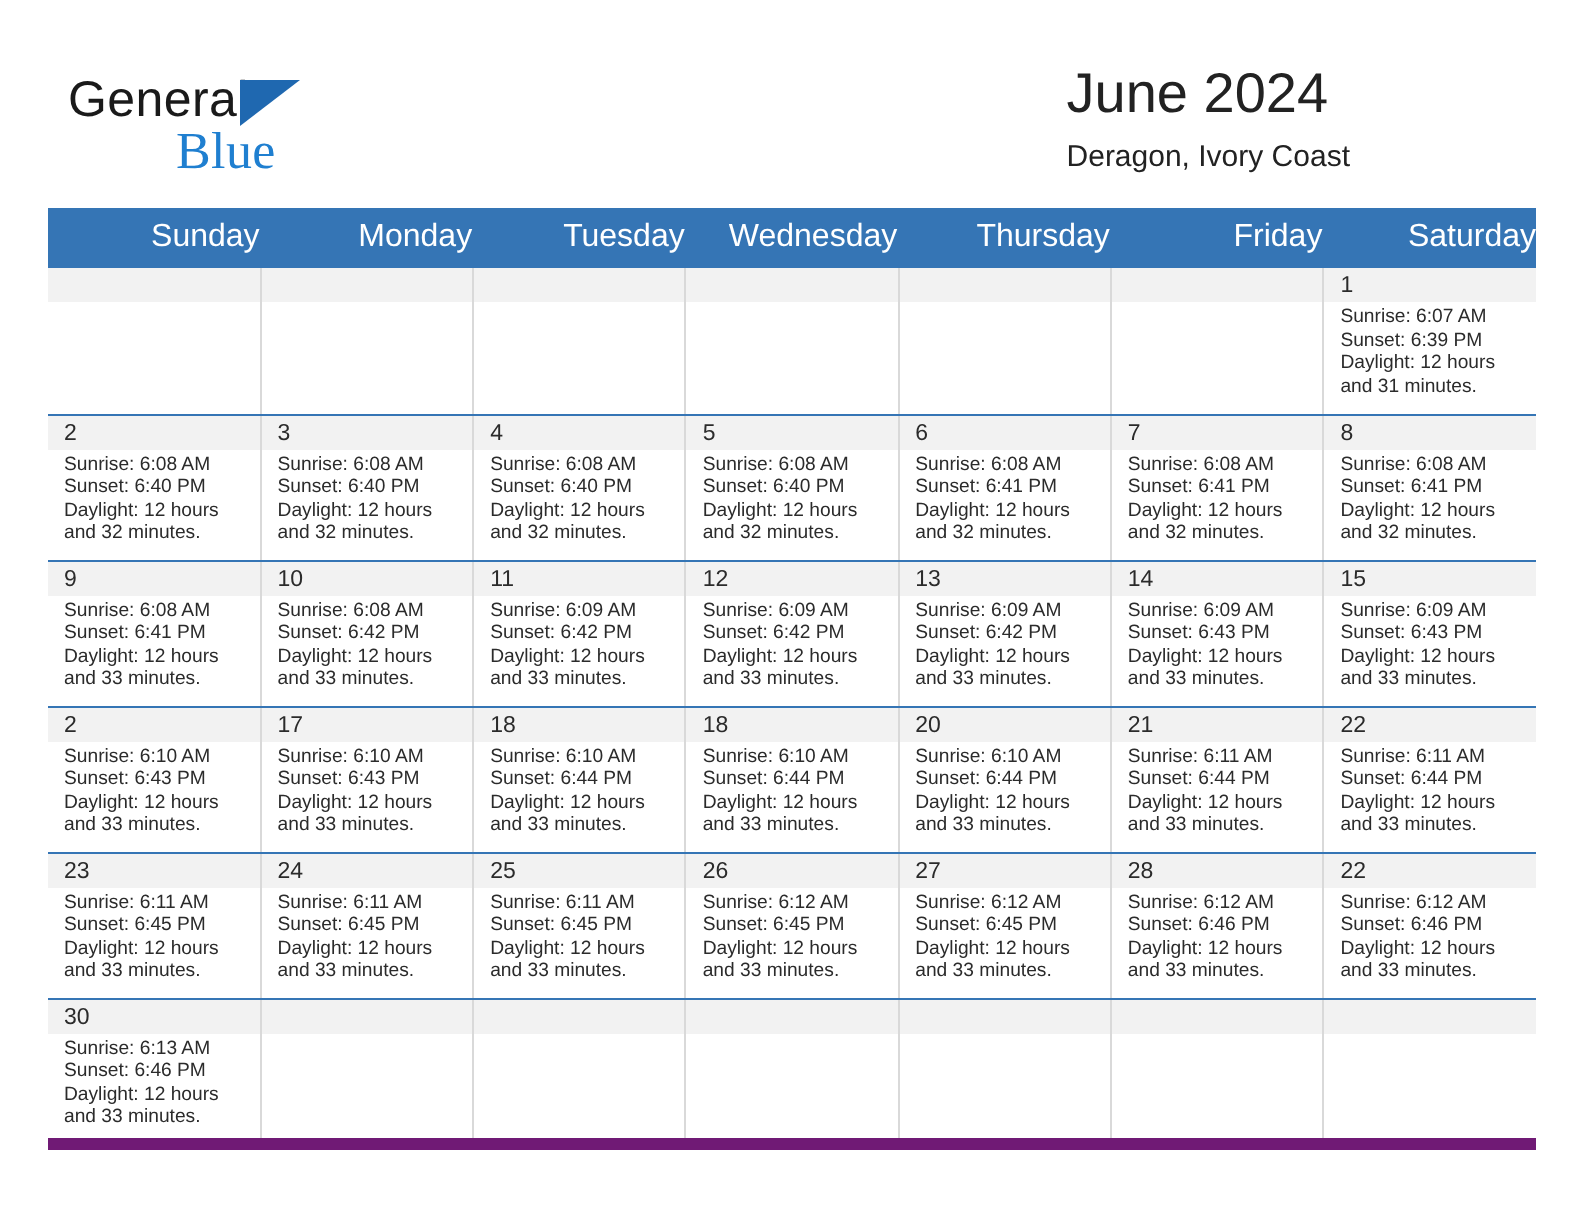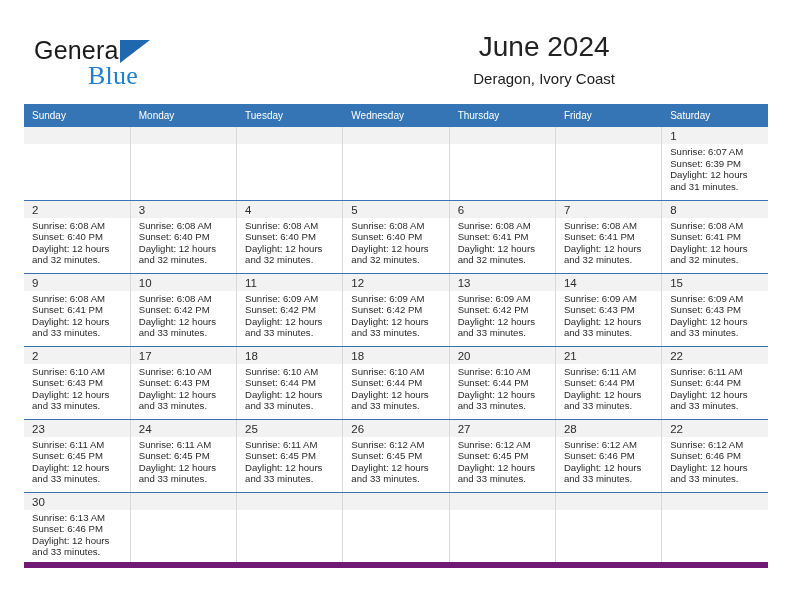--- a/index.html
+++ b/index.html
@@ -22,20 +22,21 @@
     box-sizing: border-box;
   }
 
   
   .header {
     position: absolute;
     left: 0;
     top: 0;
     width: 651px;
     height: 100px;
+    padding-left: 40px;
   }
   .brand {
     position: absolute;
     left: 34px;
     top: 36px;
     width: 220px;
     height: 56px;
   }
   .brand-general {
     position: absolute;
@@ -68,23 +69,23 @@
     position: absolute;
     left: 86px;
     top: 27px;
     width: 3px;
     height: 24px;
     background: #ffffff;
   }
 
   .title-block {
     position: absolute;
-    right: 36px;
+    right: 16px;
     top: 30px;
-    text-align: center;
+    text-align: left;
   }
   .cal-title {
     font-size: 28px;
     color: #222222;
     line-height: 34px;
     white-space: nowrap;
   }
   .cal-subtitle {
     font-size: 15px;
     color: #222222;
@@ -98,23 +99,23 @@
     position: absolute;
     left: 24px;
     top: 104px;
     width: 744px;
     border-collapse: collapse;
     table-layout: fixed;
   }
   .calendar th {
     background: #3575b5;
     color: #ffffff;
-    font-size: 10px;
+    font-size: 16px;
     font-weight: normal;
-    text-align: left;
+    text-align: right;
     padding: 6px 0 6px 8px;
     height: 19px;
     box-sizing: border-box;
     border-right: 1px solid #3575b5;
   }
   .calendar th:last-child { border-right: none; }
 
   .calendar td {
     width: 106.28px;
     height: 73px;

